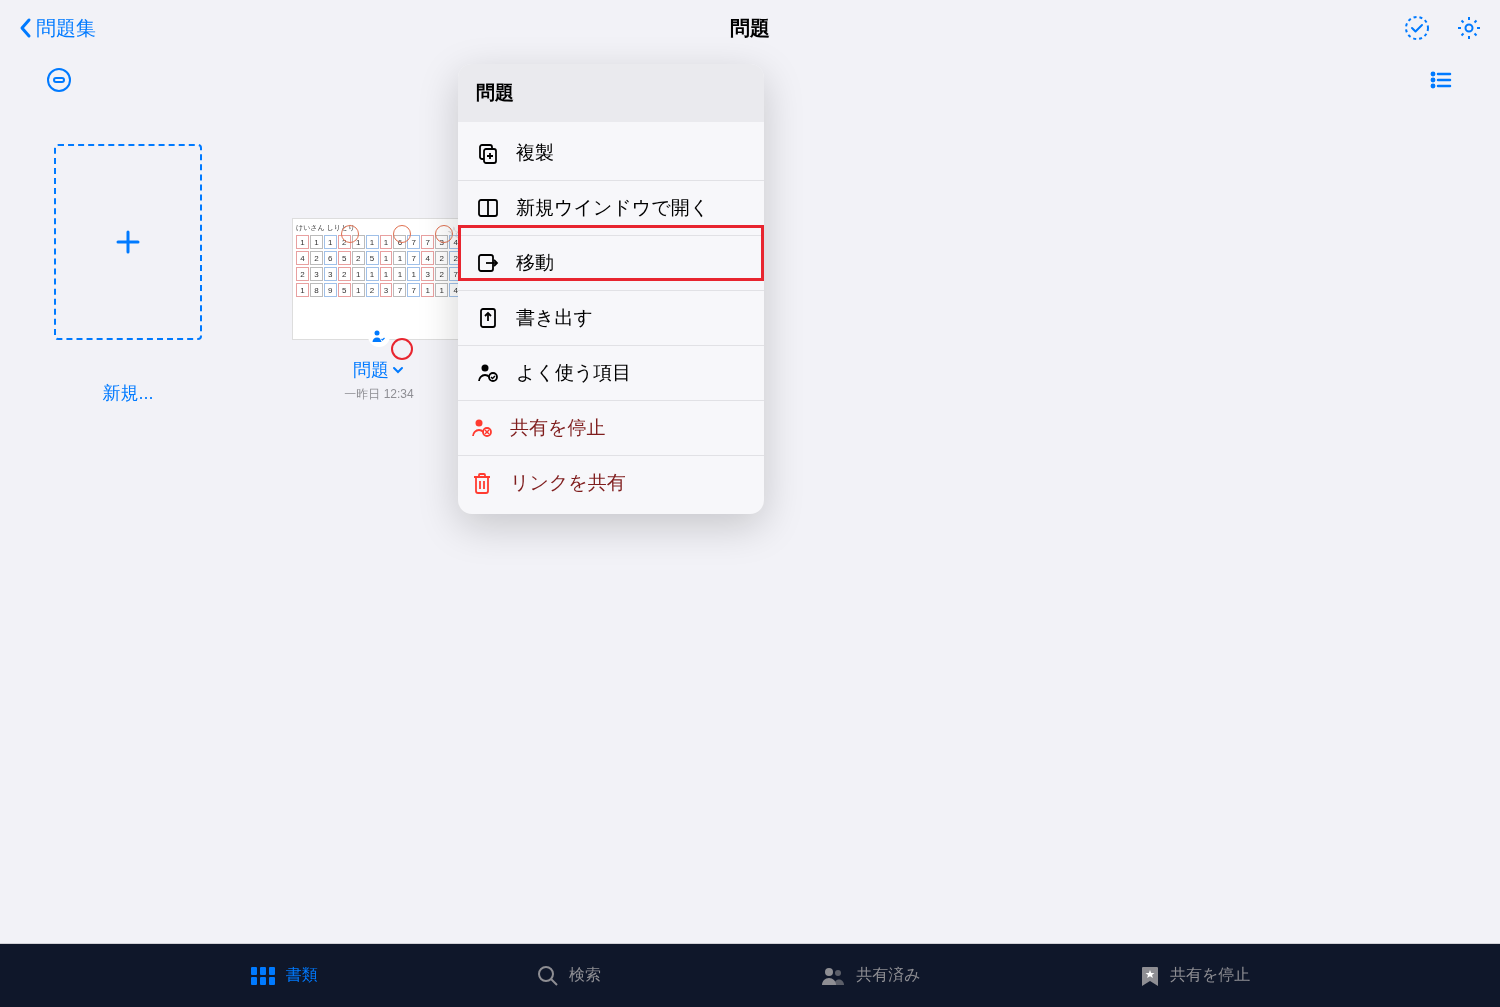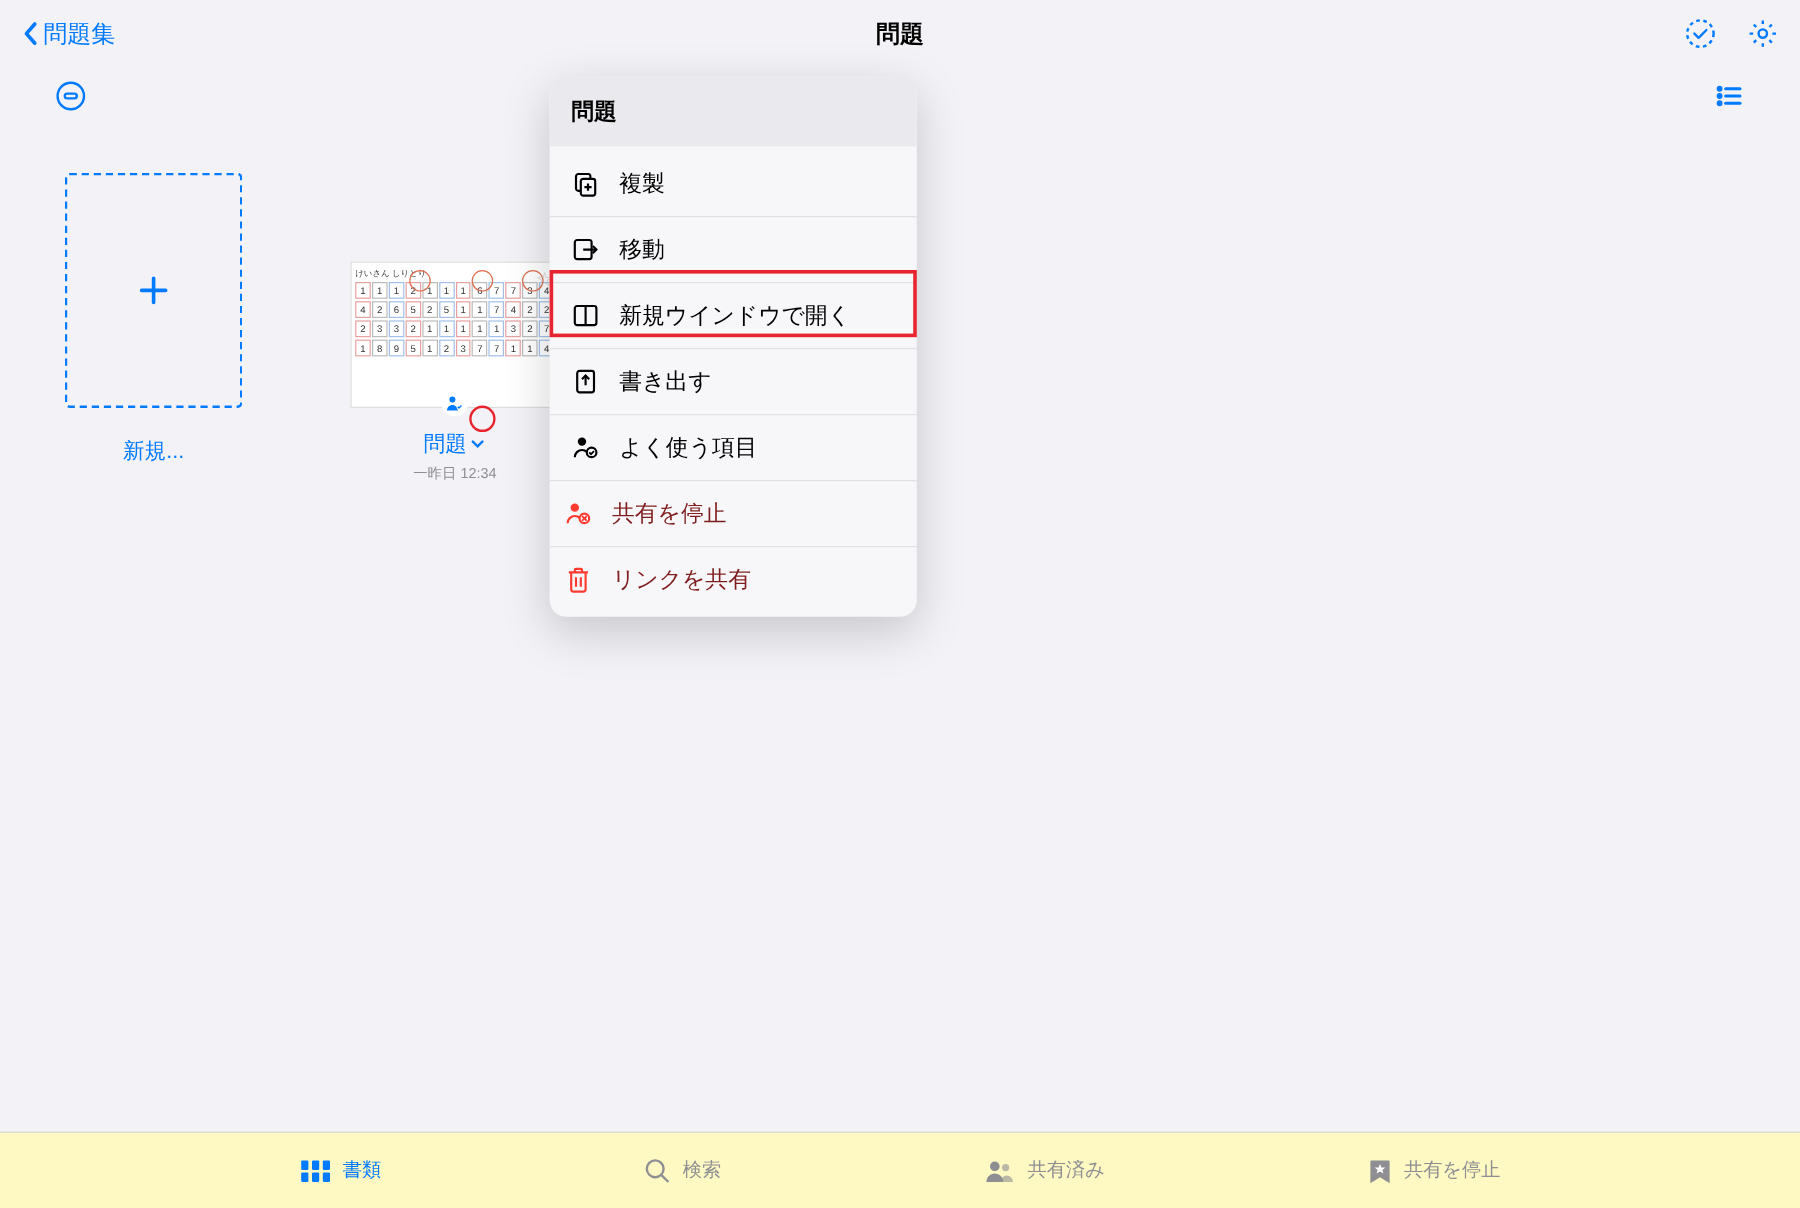--- a/index.html
+++ b/index.html
@@ -62,21 +62,21 @@
     height: 196px;
     border: 2px dashed #007aff;
     border-radius: 4px;
     display: flex;
     align-items: center;
     justify-content: center;
     cursor: pointer;
   }
   .new-tile svg { color: #007aff; }
   .new-label {
-    margin-top: 24px;
+    margin-top: 41px;
     text-align: center;
     color: #007aff;
     font-size: 18px;
   }
   .doc-tile {
     width: 174px;
     text-align: center;
   }
   .doc-thumb {
     width: 174px;
@@ -179,21 +179,21 @@
     border: 3px solid #e8252f;
     pointer-events: none;
   }
 
   .tabbar {
     position: absolute;
     bottom: 0;
     left: 0;
     right: 0;
     height: 64px;
-    background: #fef9c3;
+    background: #0f172a;
     border-top: 1px solid #d1d1d6;
     display: flex;
     align-items: center;
     justify-content: space-around;
     padding: 0 140px;
   }
   .tab {
     display: flex;
     align-items: center;
     gap: 10px;
@@ -345,32 +345,32 @@
       <svg width="24" height="24" viewBox="0 0 24 24" fill="none" stroke="currentColor" stroke-width="1.8">
           <rect x="4" y="4" width="12" height="14" rx="2"></rect>
           <rect x="8" y="8" width="12" height="14" rx="2" fill="#f7f7fa"></rect>
           <line x1="14" y1="12" x2="14" y2="18"></line>
           <line x1="11" y1="15" x2="17" y2="15"></line>
         </svg>
       <span>複製</span>
     </div>
     <div class="ctx-item">
       <svg width="24" height="24" viewBox="0 0 24 24" fill="none" stroke="currentColor" stroke-width="1.8">
+          <rect x="3" y="4" width="18" height="16" rx="2"></rect>
+          <line x1="12" y1="4" x2="12" y2="20"></line>
+        </svg>
+      <span>新規ウインドウで開く</span>
+    </div>
+    <div class="ctx-item">
+      <svg width="24" height="24" viewBox="0 0 24 24" fill="none" stroke="currentColor" stroke-width="1.8">
           <rect x="3" y="4" width="14" height="16" rx="2"></rect>
           <line x1="10" y1="12" x2="21" y2="12"></line>
           <polyline points="18,9 21,12 18,15"></polyline>
         </svg>
       <span>移動</span>
-    </div>
-    <div class="ctx-item">
-      <svg width="24" height="24" viewBox="0 0 24 24" fill="none" stroke="currentColor" stroke-width="1.8">
-          <rect x="3" y="4" width="18" height="16" rx="2"></rect>
-          <line x1="12" y1="4" x2="12" y2="20"></line>
-        </svg>
-      <span>新規ウインドウで開く</span>
     </div>
     <div class="ctx-item">
       <svg width="24" height="24" viewBox="0 0 24 24" fill="none" stroke="currentColor" stroke-width="1.8">
           <rect x="5" y="3" width="14" height="18" rx="2"></rect>
           <line x1="12" y1="15" x2="12" y2="7"></line>
           <polyline points="9,10 12,7 15,10"></polyline>
         </svg>
       <span>書き出す</span>
     </div>
     <div class="ctx-item">

